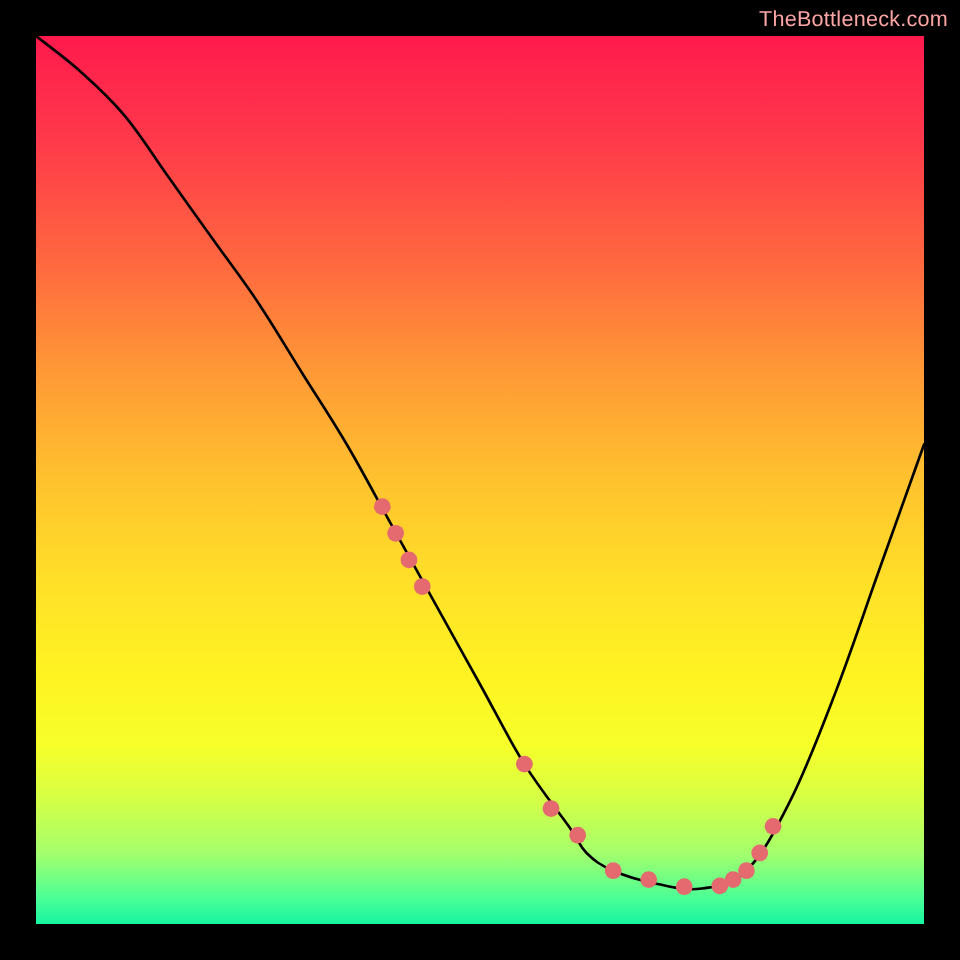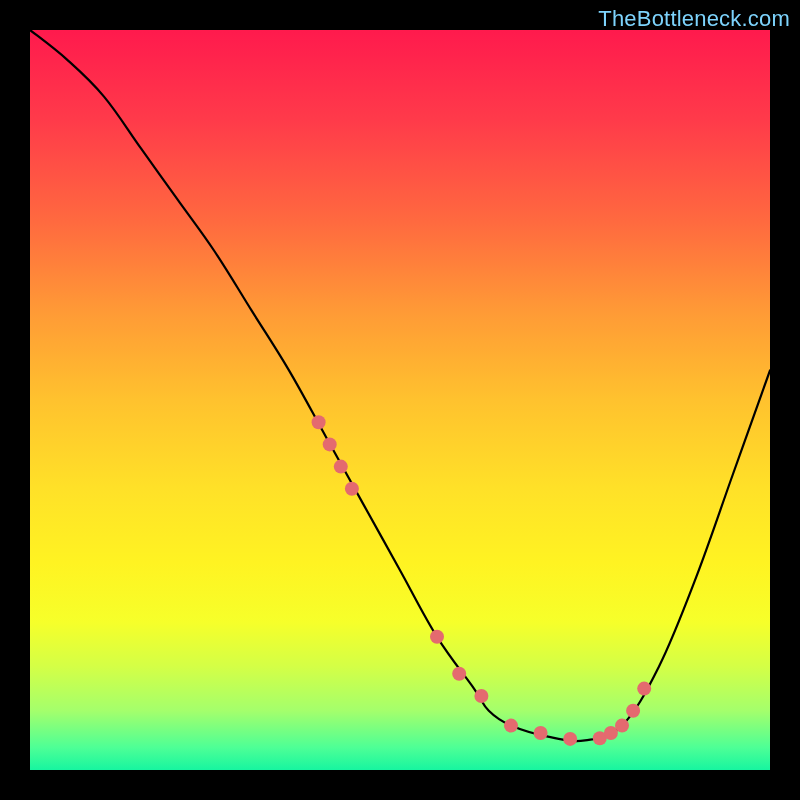--- a/index.html
+++ b/index.html
@@ -37,22 +37,22 @@
       #a4ff6c 92%,
       #4dff96 97%,
       #17f5a0 100%
     );
   }
   .watermark {
     position: absolute;
     top: 6px;
     right: 10px;
     font-family: Arial, Helvetica, sans-serif;
-    font-size: 22px;
-    color: #7dd3fc;
+    font-size: 18px;
+    color: #fca5a5;
     letter-spacing: 0.2px;
     user-select: none;
   }
   svg.curve {
     position: absolute;
     left: 0;
     top: 0;
     width: 740px;
     height: 740px;
   }

